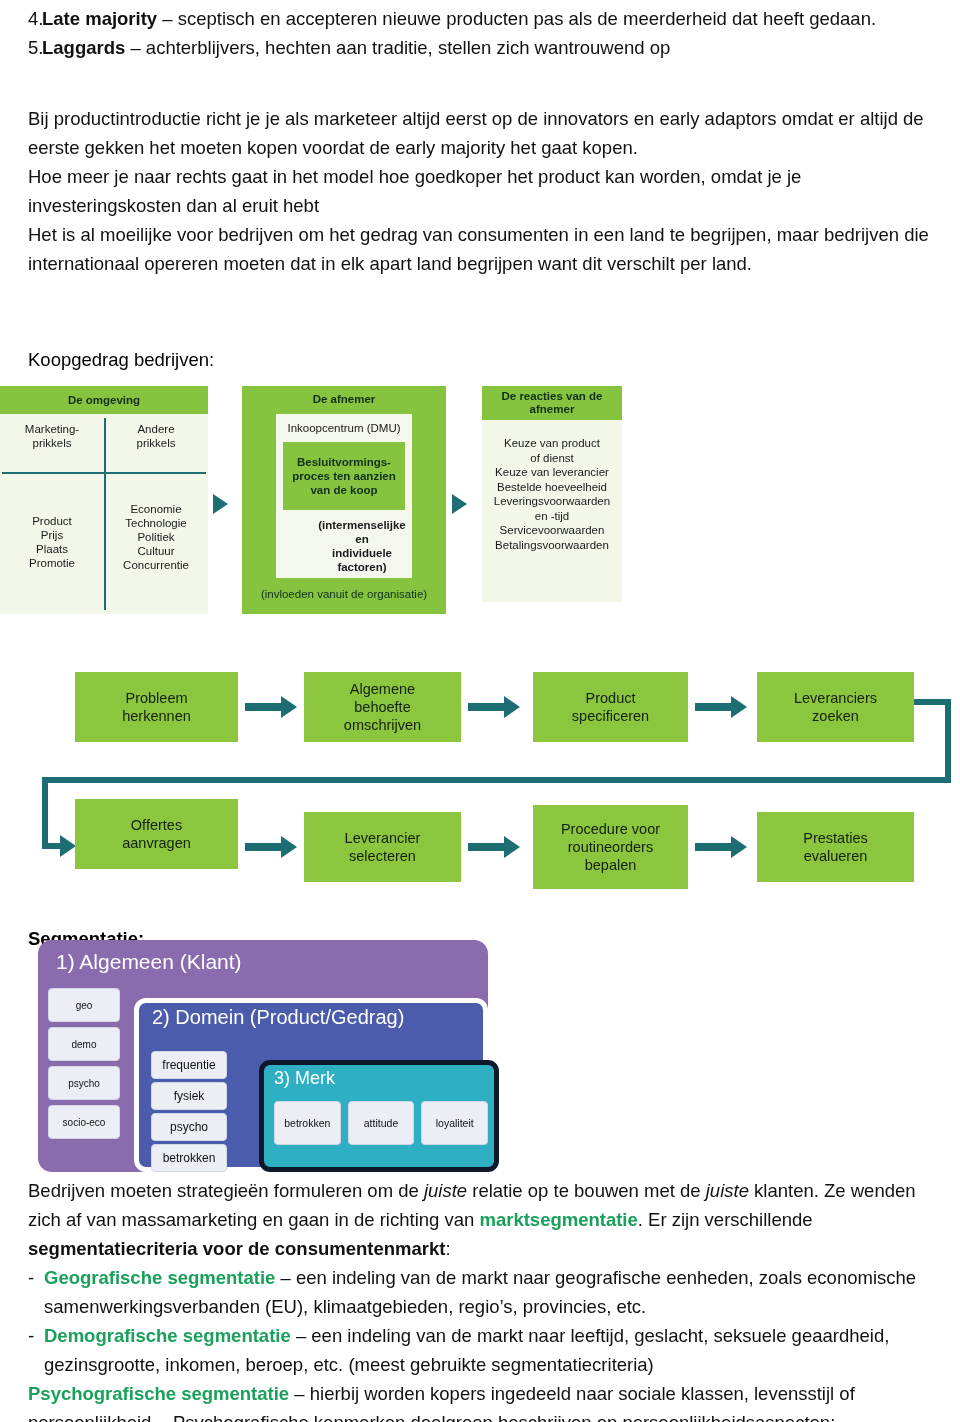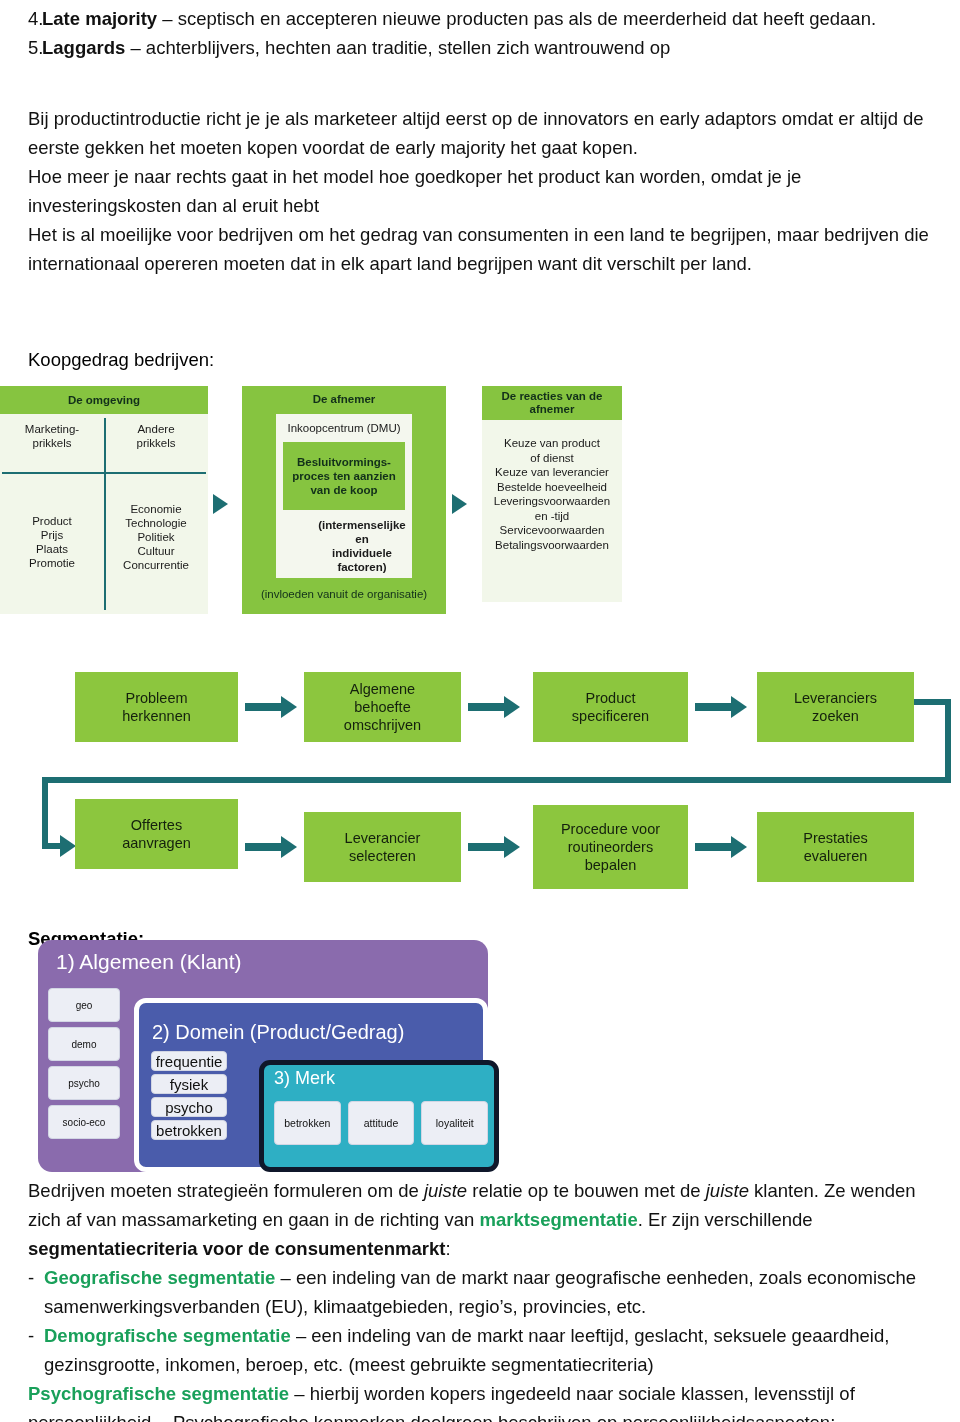--- a/index.html
+++ b/index.html
@@ -72,31 +72,31 @@
          border-top:11px solid transparent;border-bottom:11px solid transparent;}
   .conn{position:absolute;background:#1d6e72;}
 
   
   #d3{position:absolute;left:38px;top:940px;width:450px;height:232px;}
   .lvl1{position:absolute;left:0;top:0;width:450px;height:232px;background:#8a6bad;
         border-radius:14px;}
   .lvl1 .ttl{color:#ffffff;font-size:21px;padding:10px 0 0 18px;font-weight:normal;}
   .lvl2{position:absolute;left:96px;top:58px;width:354px;height:174px;background:#4a5cab;
         border-radius:12px;border:5px solid #ffffff;box-sizing:border-box;}
-  .lvl2 .ttl{color:#ffffff;font-size:20px;padding:18px 0 0 13px;}
+  .lvl2 .ttl{color:#ffffff;font-size:20px;padding:3px 0 0 13px;}
   .lvl3{position:absolute;left:120px;top:57px;width:240px;height:112px;background:#2eafc4;
         border-radius:11px;border:5px solid #0f172a;box-sizing:border-box;}
   .lvl3 .ttl{color:#ffffff;font-size:18px;padding:3px 0 0 10px;}
   .chip{background:#eceef5;border-radius:4px;display:flex;align-items:center;
         justify-content:center;font-size:9.5px;color:#111;box-sizing:border-box;
         border:1px solid #d2d6e4;text-align:center;}
   .col1{position:absolute;left:10px;top:48px;width:72px;display:flex;flex-direction:column;gap:5px;}
   .col1 .chip{height:34px;font-size:10px;}
   .col2{position:absolute;left:12px;top:48px;width:76px;display:flex;flex-direction:column;gap:3px;}
-  .col2 .chip{height:20px;font-size:15px;}
+  .col2 .chip{height:28px;font-size:12px;}
   .row3{position:absolute;left:10px;top:36px;width:214px;display:flex;gap:7px;}
   .row3 .chip{height:44px;flex:1;font-size:10.5px;}
 </style>
 </head>
 <body>
 
 <div class="page">
 
   <div class="prose" style="position:absolute;left:0;top:4px;width:960px;">
     <div class="num-item">

